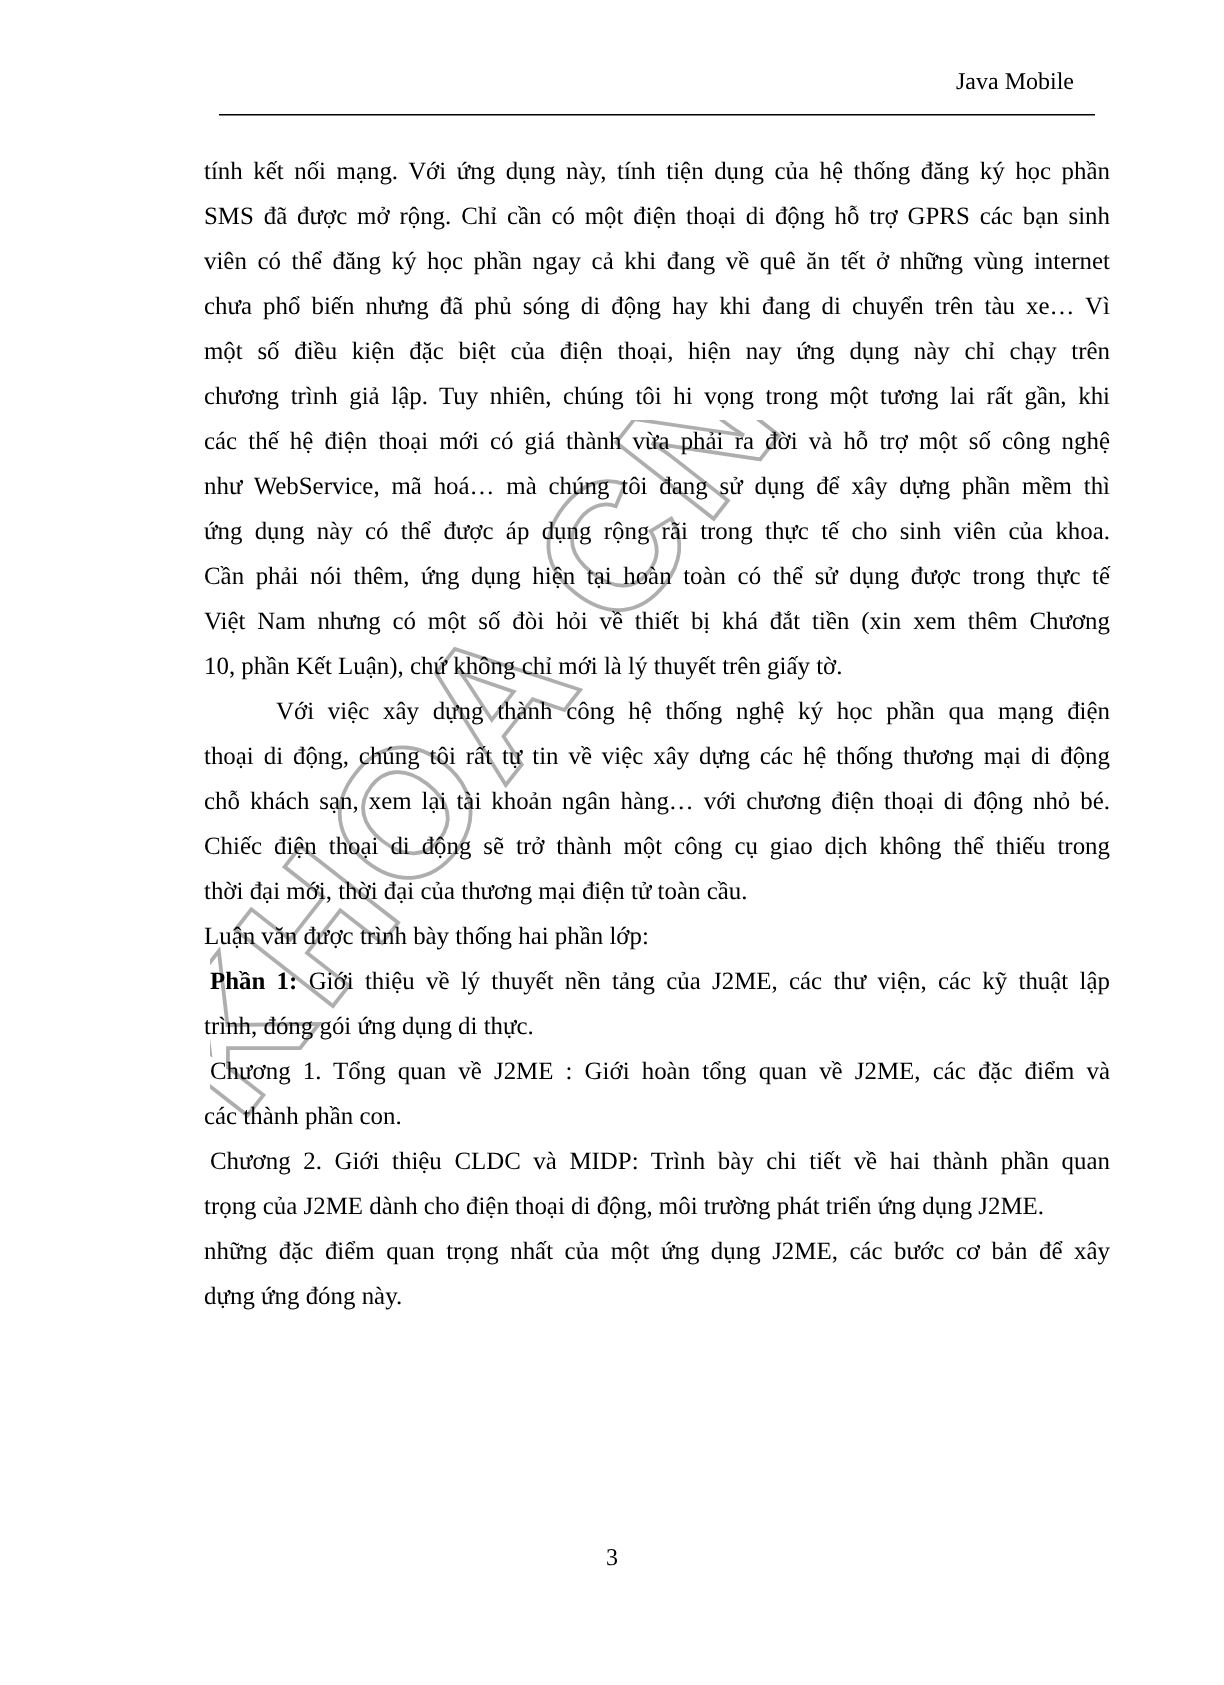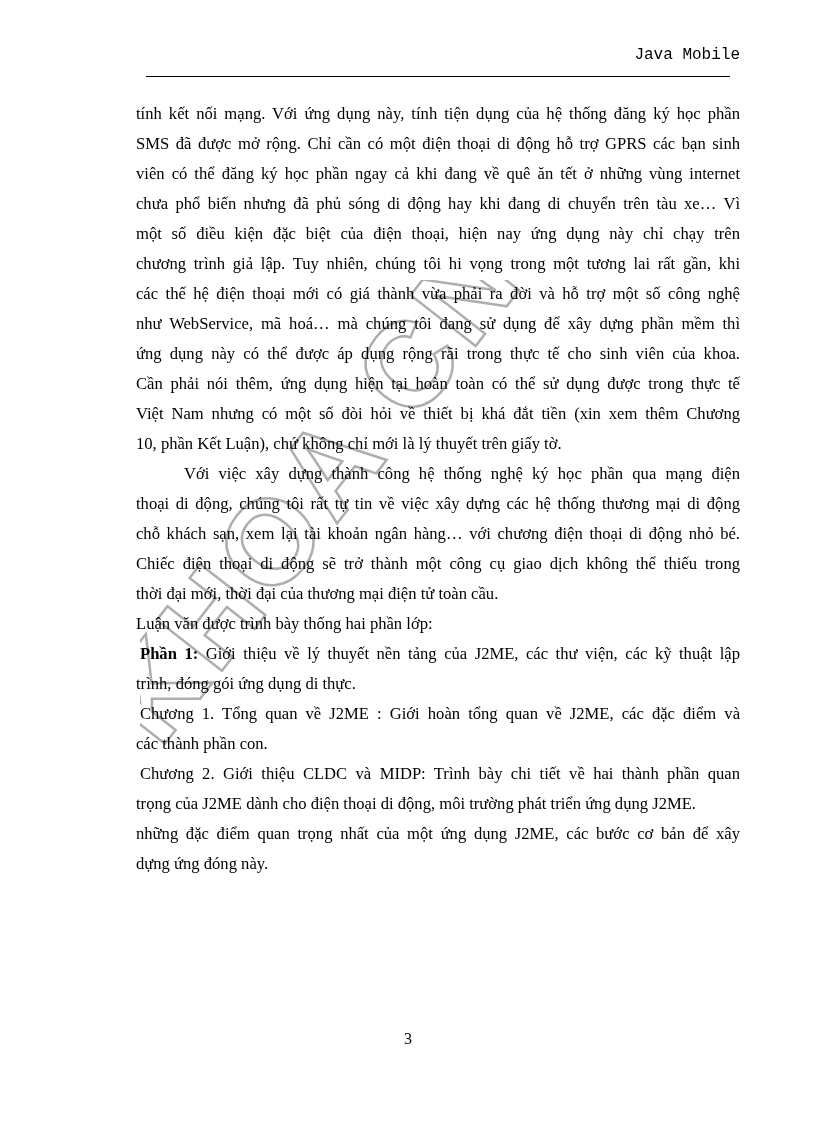--- a/index.html
+++ b/index.html
@@ -1,18 +1,18 @@
 <!DOCTYPE html>
 <html><head>
 <meta charset="utf-8">
 <style>
   html, body { margin: 0; padding: 0; background: #ffffff; }
   body { width: 816px; height: 1123px; position: relative; overflow: hidden;
          font-family: "Liberation Serif", "DejaVu Serif", serif; color: #000; }
-  .header-title { position: absolute; right: 76px; top: 46px; font-size: 16px; font-family: Liberation Mono, monospace; }
+  .header-title { position: absolute; right: 100px; top: 46px; font-size: 16px; }
   .header-rule { position: absolute; left: 146px; width: 584px; top: 76px; height: 0; border-top: 1.5px solid #000; }
   .body { position: absolute; left: 136px; width: 604px; top: 99px; font-size: 16.6px; line-height: 30px; }
   .line { display: block; text-align: justify; text-align-last: justify; white-space: nowrap; height: 30px; }
   .line.last { text-align-last: left; }
   .indent { padding-left: 48px; }
   .u { }
   .b { font-weight: bold; }
   .lead { padding-left: 4px; }
   .page-number { position: absolute; left: 0; width: 816px; text-align: center; top: 1030px; font-size: 16px; }
   .watermark { position: absolute; left: 140px; top: 280px; width: 560px; height: 480px; pointer-events: none; }

